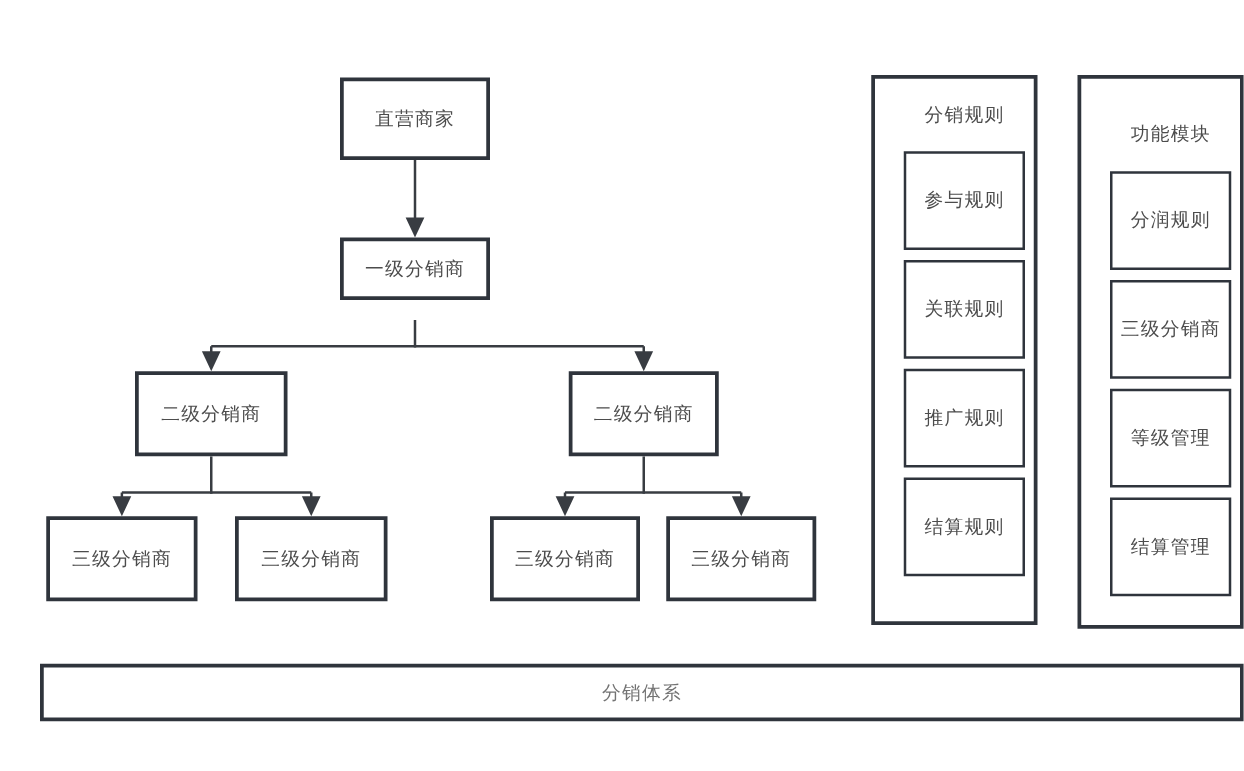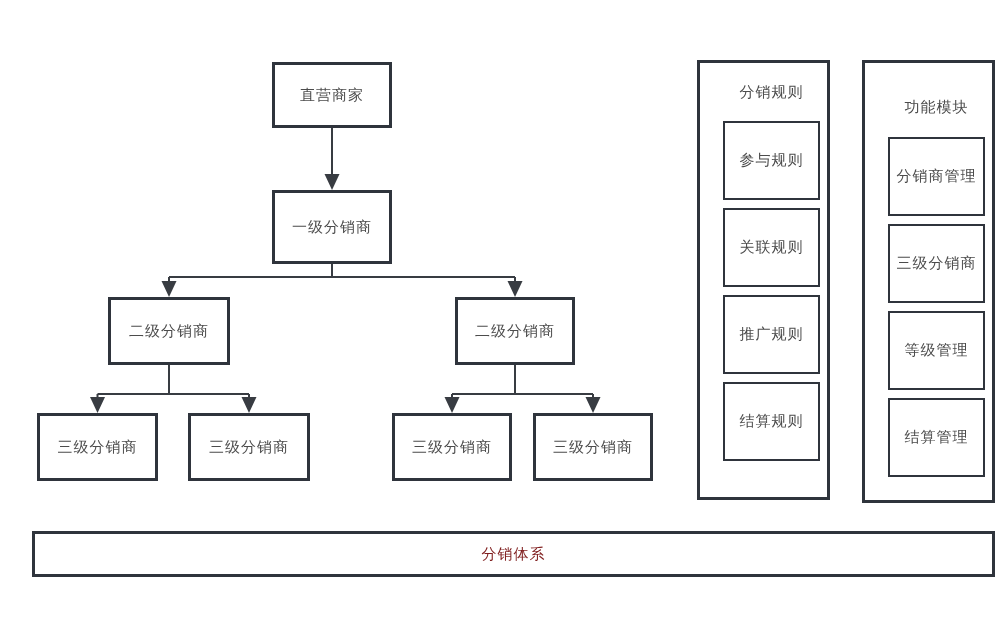--- a/index.html
+++ b/index.html
@@ -74,21 +74,21 @@
     top: 531px;
     width: 963px;
     height: 46px;
     box-sizing: border-box;
     border: 3px solid #2f343c;
     background: #ffffff;
     display: flex;
     align-items: center;
     justify-content: center;
     font-size: 15px;
-    color: #7f1d1d;
+    color: #737373;
     letter-spacing: 1px;
   }
 </style>
 </head>
 <body>
 
 <div class="canvas">
 
   <svg class="connectors" width="660" height="520" viewBox="0 0 660 520" stroke="#383c42" fill="#383c42" stroke-width="2">
     <g>
@@ -116,21 +116,21 @@
       <line x1="432" y1="394" x2="573" y2="394"></line>
       <line x1="432" y1="394" x2="432" y2="400"></line>
       <polygon points="424.5,397 439.5,397 432,413" stroke="none"></polygon>
       <line x1="573" y1="394" x2="573" y2="400"></line>
       <polygon points="565.5,397 580.5,397 573,413" stroke="none"></polygon>
     </g>
   </svg>
 
   <div class="node" style="left:252px; top:62px; width:120px; height:66px;">直营商家</div>
 
-  <div class="node" style="left:252px; top:190px; width:120px; height:74px;">一级分销商</div>
+  <div class="node" style="left:252px; top:190px; width:120px; height:50px;">一级分销商</div>
 
   <div class="node" style="left:88px; top:297px; width:122px; height:68px;">二级分销商</div>
 
   <div class="node" style="left:435px; top:297px; width:120px; height:68px;">二级分销商</div>
 
   <div class="node" style="left:17px; top:413px; width:121px; height:68px;">三级分销商</div>
 
   <div class="node" style="left:168px; top:413px; width:122px; height:68px;">三级分销商</div>
 
   <div class="node" style="left:372px; top:413px; width:120px; height:68px;">三级分销商</div>
@@ -140,21 +140,21 @@
   <div class="panel" style="left:677px; top:60px; width:133px; height:440px;">
     <div class="panel-title">分销规则</div>
     <div class="panel-item">参与规则</div>
     <div class="panel-item">关联规则</div>
     <div class="panel-item">推广规则</div>
     <div class="panel-item">结算规则</div>
   </div>
 
   <div class="panel" style="left:842px; top:60px; width:133px; height:443px;justify-content:center;">
     <div class="panel-title">功能模块</div>
-    <div class="panel-item">分销商管理</div>
+    <div class="panel-item">分润规则</div>
     <div class="panel-item">三级分销商</div>
     <div class="panel-item">等级管理</div>
     <div class="panel-item">结算管理</div>
   </div>
 
   <div class="footer-bar">
     <span>分销体系</span>
   </div>
 
 </div>

